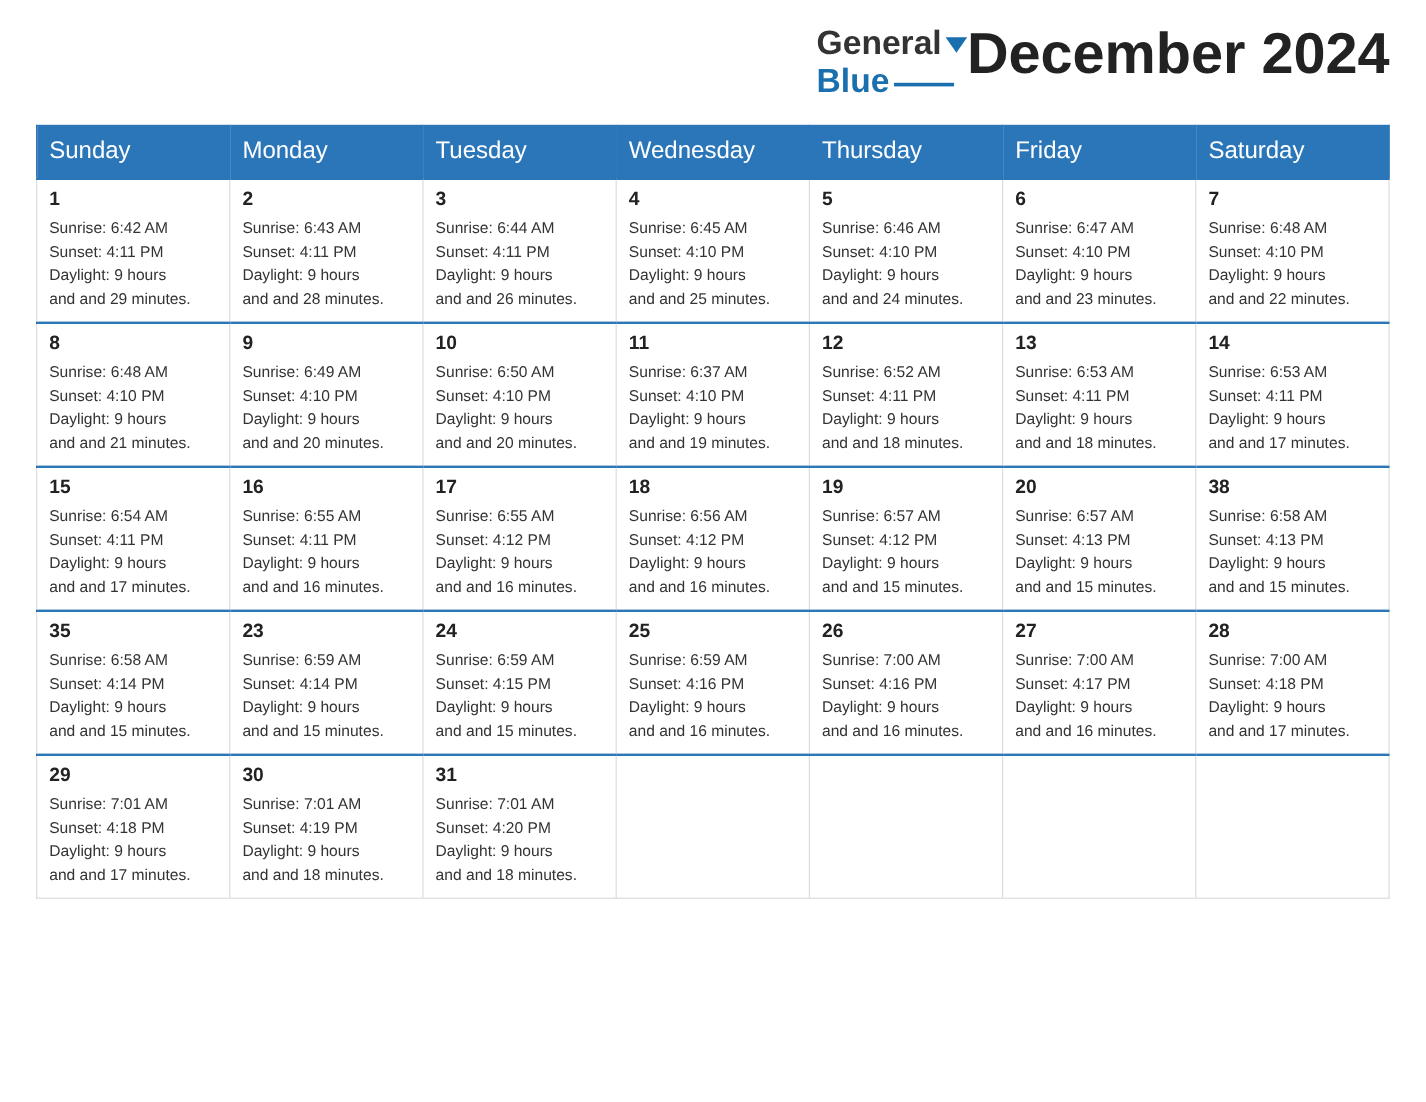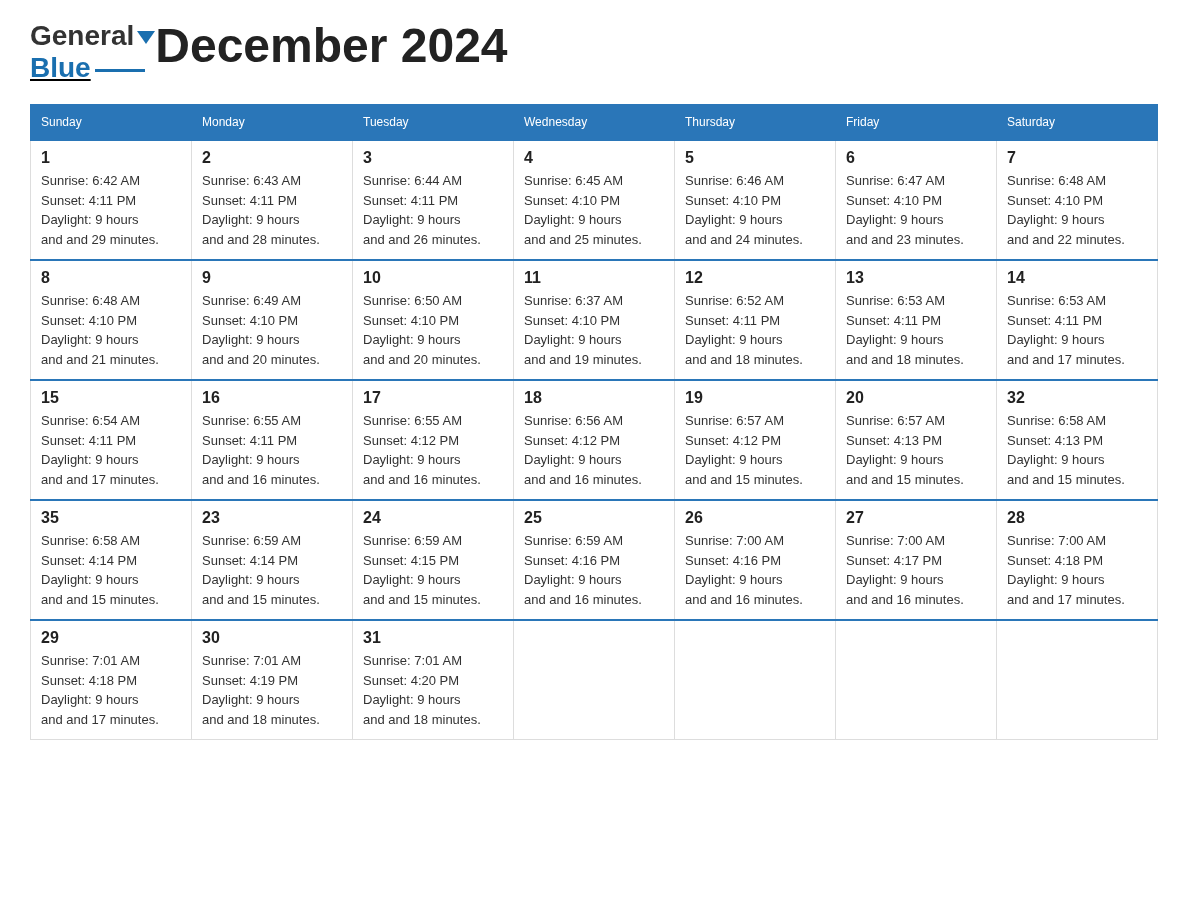--- a/index.html
+++ b/index.html
@@ -5,21 +5,21 @@
     * { margin: 0; padding: 0; box-sizing: border-box; }
     body {
       font-family: Arial, sans-serif;
       background: #fff;
       width: 1188px;
       min-height: 918px;
       padding: 20px 30px;
     }
     .header {
       display: flex;
-      justify-content: flex-start;
+      justify-content: flex-end;
       align-items: flex-start;
       margin-bottom: 20px;
     }
     .logo {
       display: flex;
       flex-direction: column;
       align-items: flex-start;
     }
     .title-section {
       text-align: right;
@@ -35,21 +35,21 @@
       color: #555;
       margin-top: 4px;
     }
     .calendar {
       width: 100%;
       border-collapse: collapse;
     }
     .calendar th {
       background: #2a76b8;
       color: #fff;
-      font-size: 12px;
+      font-size: 20px;
       font-weight: normal;
       padding: 10px 10px;
       text-align: left;
       border: 1px solid #2a76b8;
     }
     .calendar td {
       vertical-align: top;
       padding: 8px 10px 10px 10px;
       border: 1px solid #ccc;
       font-size: 13px;
@@ -91,21 +91,21 @@
   </style>
 </head>
 <body>
 
 <div class="header">
   <div class="logo">
     <div class="logo-row">
       <span style="font-size:28px;font-weight:bold;color:#333;">General</span>
       <span style="display:inline-block;width:0;height:0;border-left:9px solid transparent;border-right:9px solid transparent;border-top:13px solid #1a6faf;margin-left:3px;margin-bottom:-2px;"></span>
     </div>
-    <div style="display:flex;align-items:center;text-decoration:underline;">
+    <div style="display:flex;align-items:center;">
       <span style="font-size:28px;font-weight:bold;color:#1a6faf;">Blue</span>
       <div style="height:3px;background:#1a6faf;width:50px;margin-left:4px;margin-top:4px;"></div>
     </div>
   </div>
   <div class="title-section">
     <div class="month-title">December 2024</div>
   </div>
 </div>
 
 <table class="calendar">
@@ -200,21 +200,21 @@
         </td>
         <td>
           <span class="day-number">19</span>
           <div class="day-info"><span>Sunrise: 6:57 AM</span><br><span>Sunset: 4:12 PM</span><br><span>Daylight: 9 hours</span><br><span>and and 15 minutes.</span></div>
         </td>
         <td>
           <span class="day-number">20</span>
           <div class="day-info"><span>Sunrise: 6:57 AM</span><br><span>Sunset: 4:13 PM</span><br><span>Daylight: 9 hours</span><br><span>and and 15 minutes.</span></div>
         </td>
         <td>
-          <span class="day-number">32</span>
+          <span class="day-number">38</span>
           <div class="day-info"><span>Sunrise: 6:58 AM</span><br><span>Sunset: 4:13 PM</span><br><span>Daylight: 9 hours</span><br><span>and and 15 minutes.</span></div>
         </td>
       </tr>
       <tr>
         <td>
           <span class="day-number">35</span>
           <div class="day-info"><span>Sunrise: 6:58 AM</span><br><span>Sunset: 4:14 PM</span><br><span>Daylight: 9 hours</span><br><span>and and 15 minutes.</span></div>
         </td>
         <td>
           <span class="day-number">23</span>

